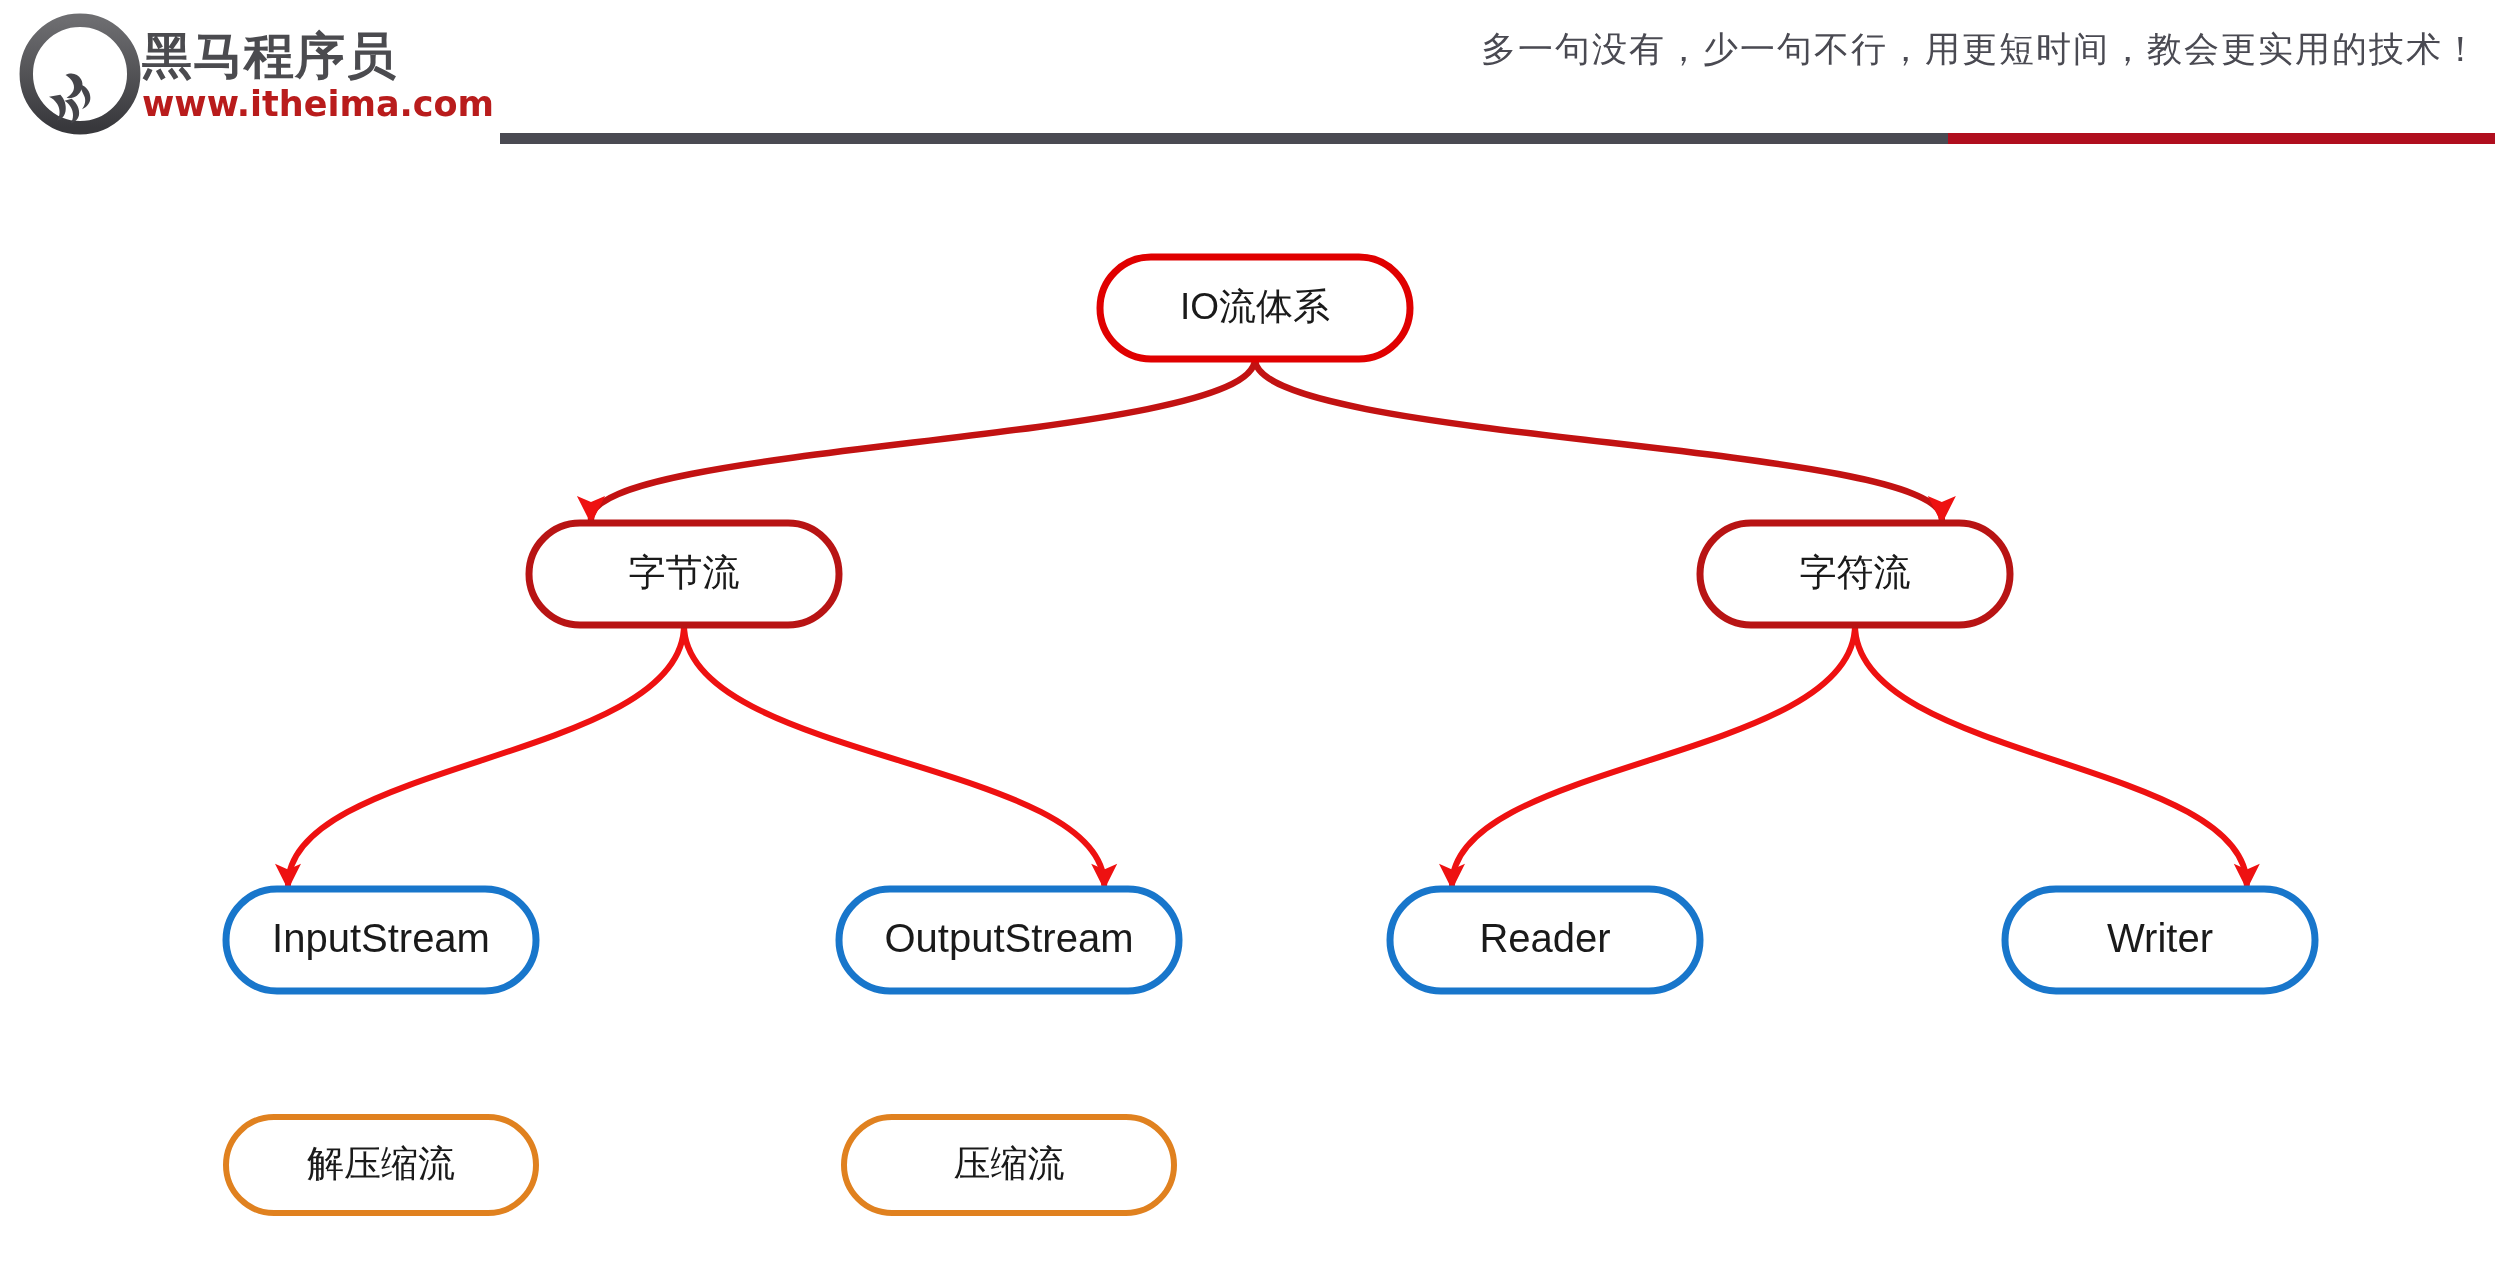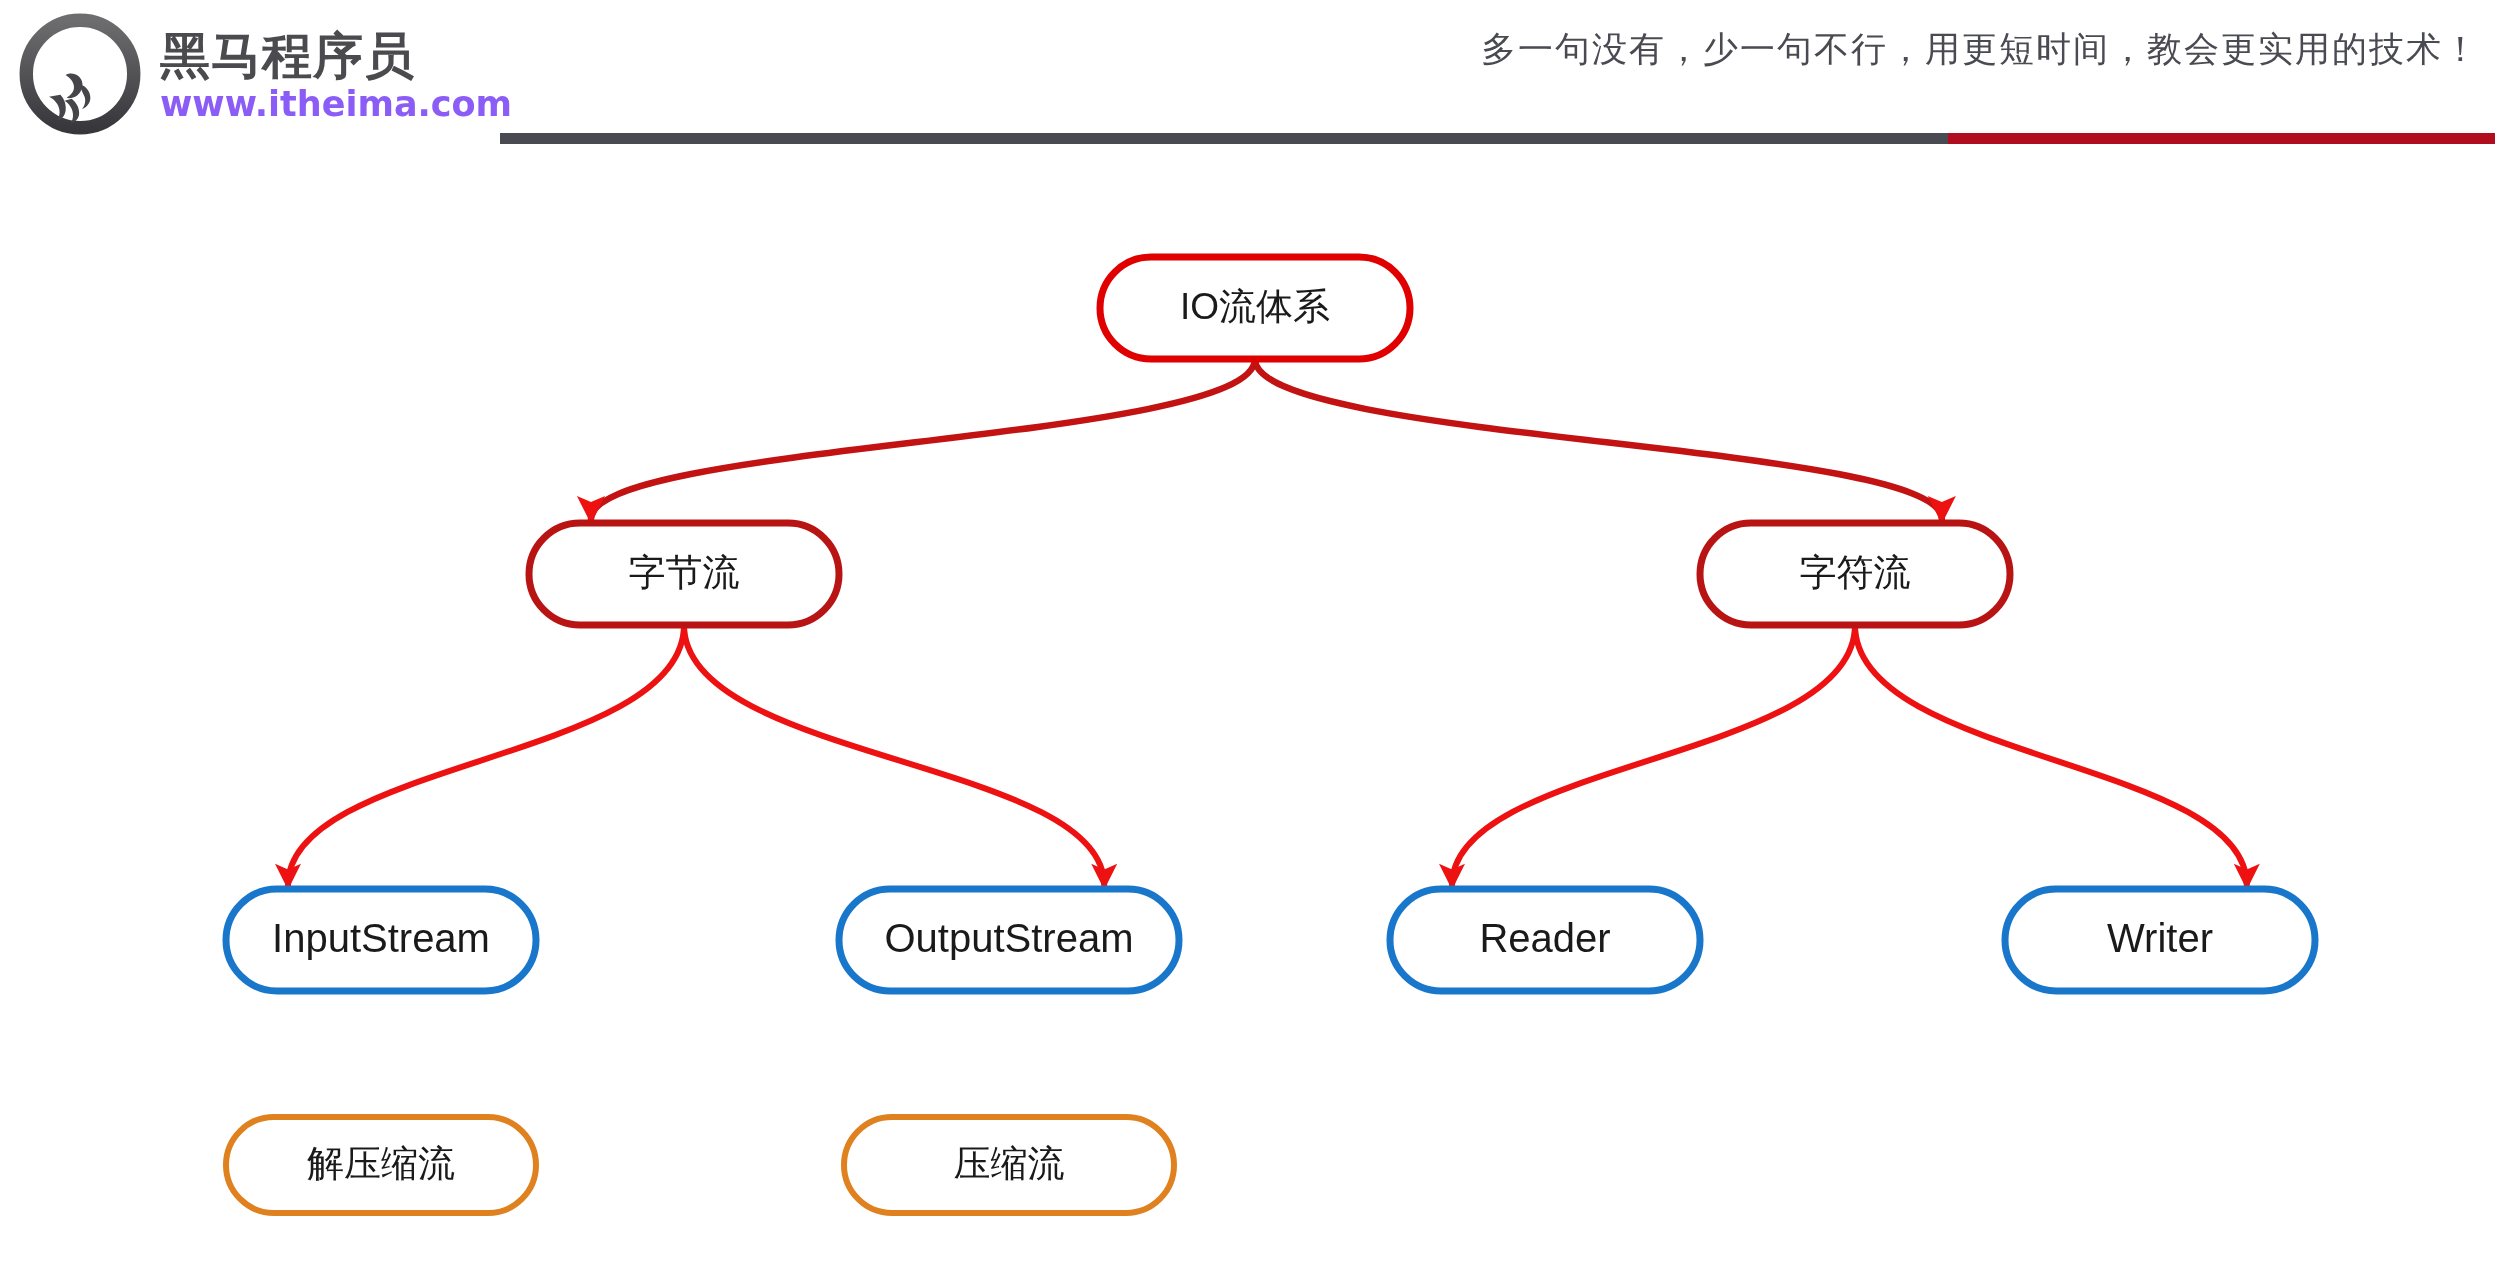--- a/index.html
+++ b/index.html
@@ -22,21 +22,20 @@
     top: 0;
     width: 2510px;
     height: 160px;
   }
   .brand {
     position: absolute;
     left: 18px;
     top: 12px;
     display: flex;
     align-items: center;
-    gap: 18px;
   }
   .brand-logo {
     width: 124px;
     height: 124px;
     flex: none;
   }
   .brand-text {
     display: flex;
     flex-direction: column;
     justify-content: center;
@@ -48,21 +47,21 @@
     font-weight: bold;
     color: #4b4b4f;
     letter-spacing: 1px;
     line-height: 1.05;
     white-space: nowrap;
   }
   .brand-url {
     font-family: "DejaVu Sans", "Liberation Sans", sans-serif;
     font-size: 35px;
     font-weight: bold;
-    color: #8b5cf6;
+    color: #b91c1c;
     letter-spacing: 0px;
     line-height: 1.15;
     margin-top: 2px;
     white-space: nowrap;
   }
   .tagline {
     position: absolute;
     left: 500px;
     top: 26px;
     width: 1990px;

